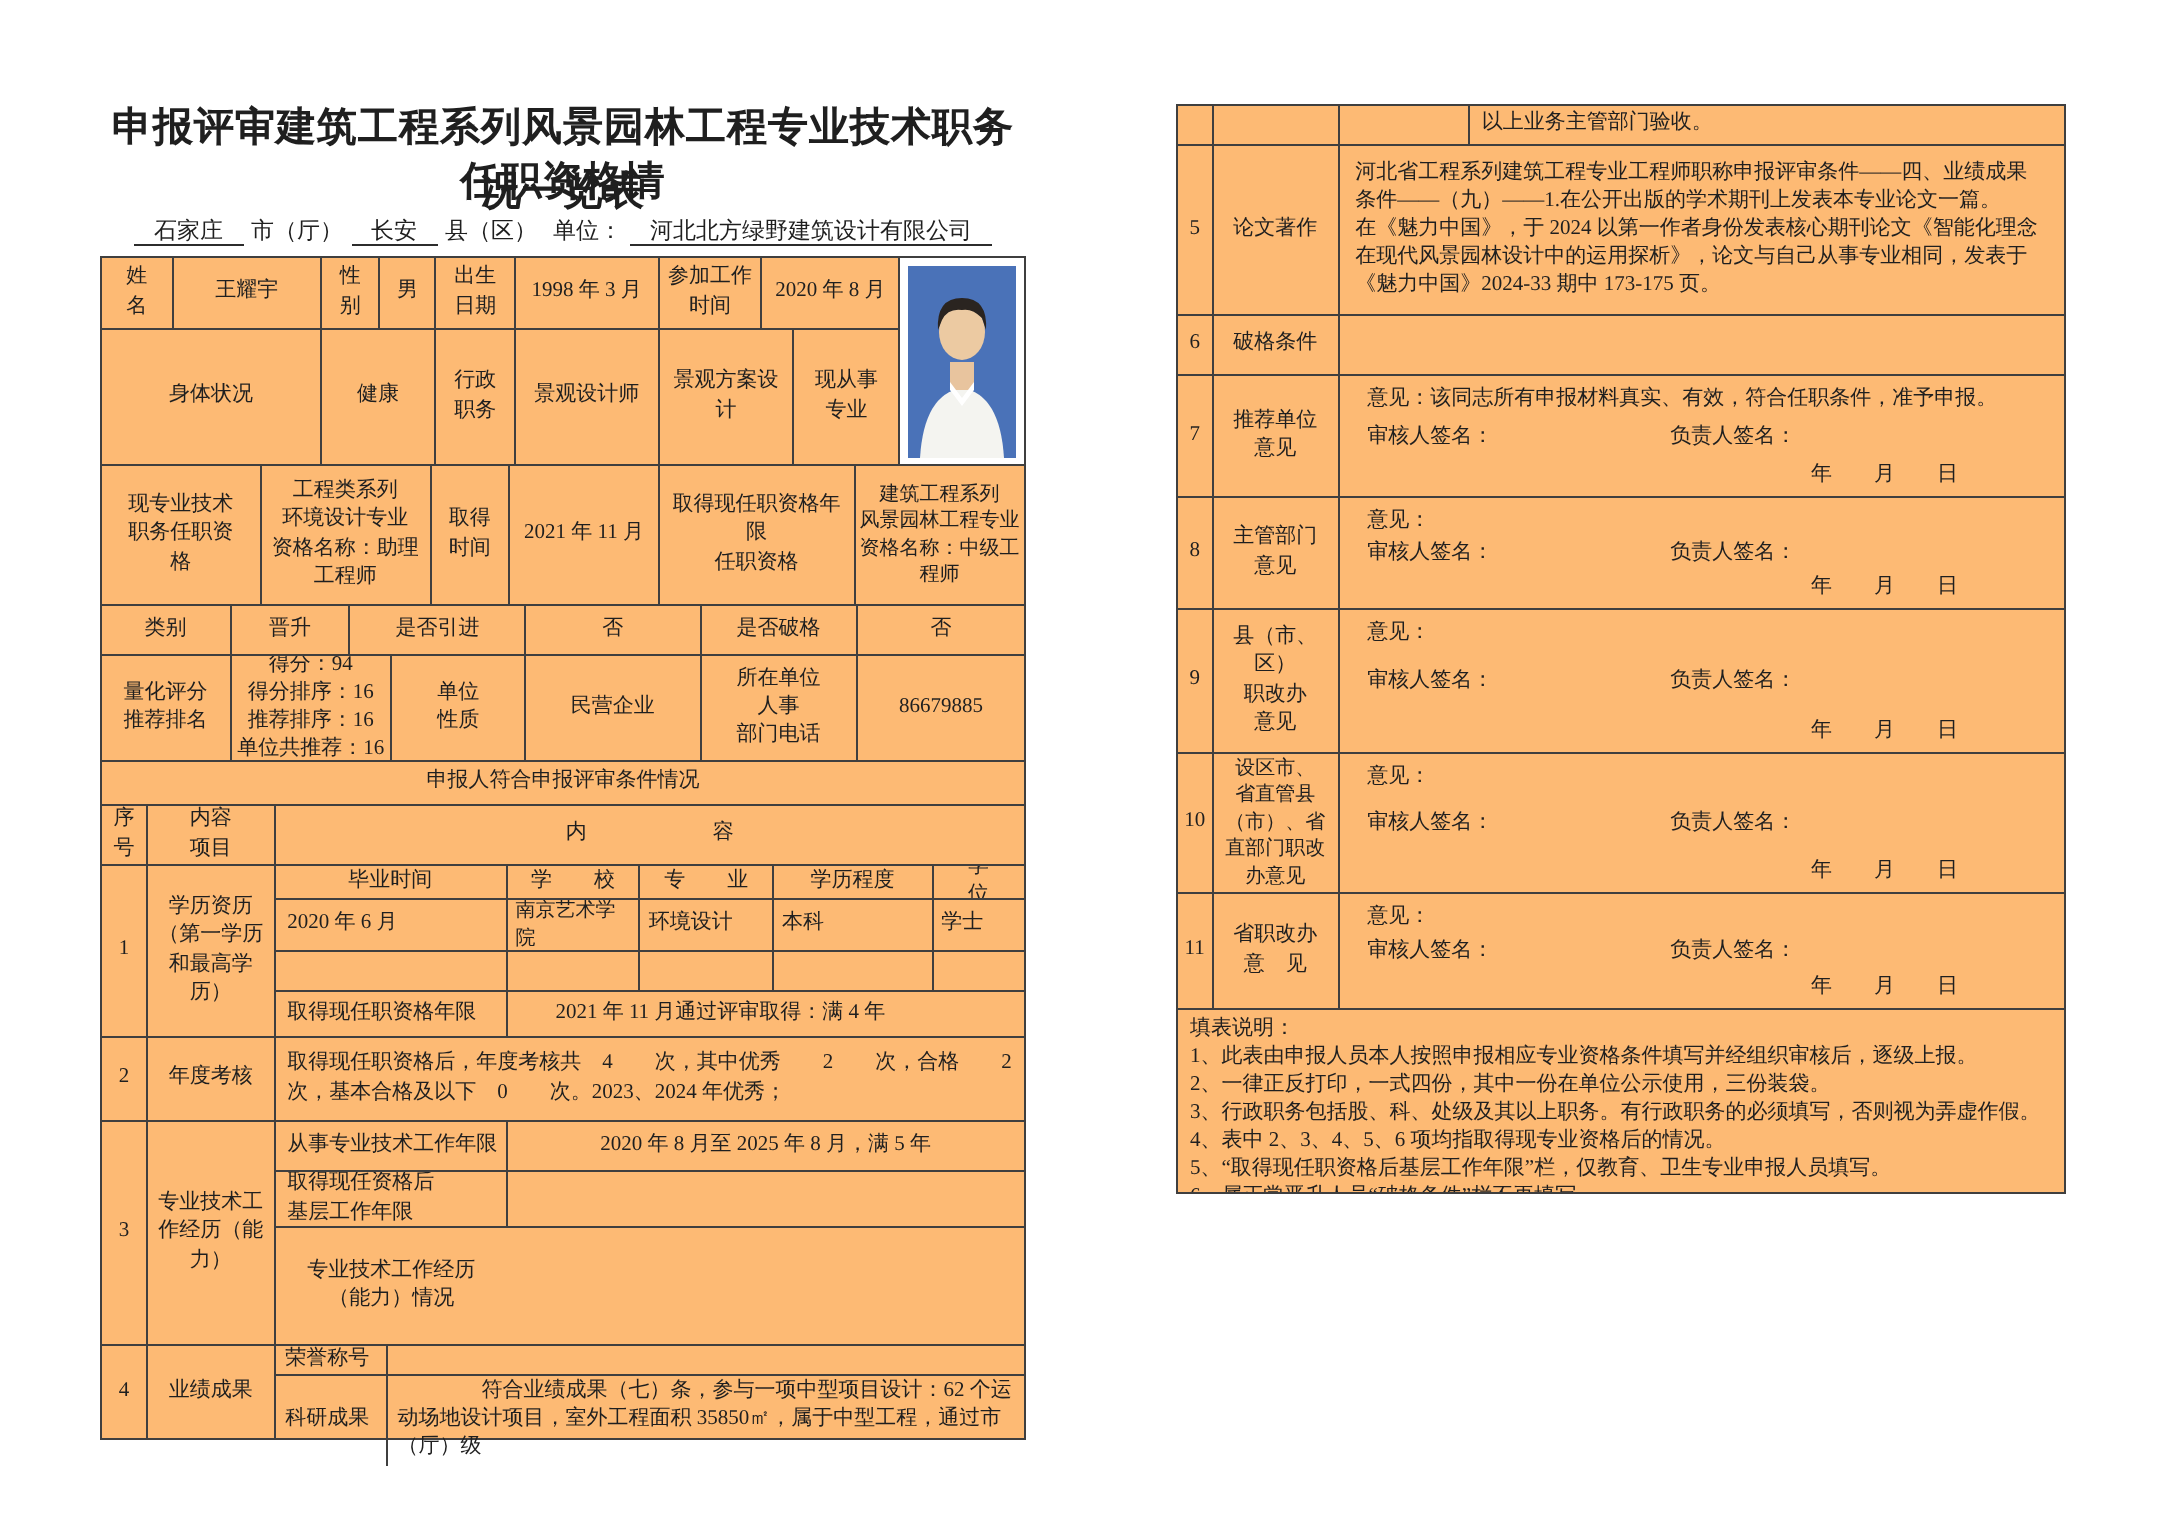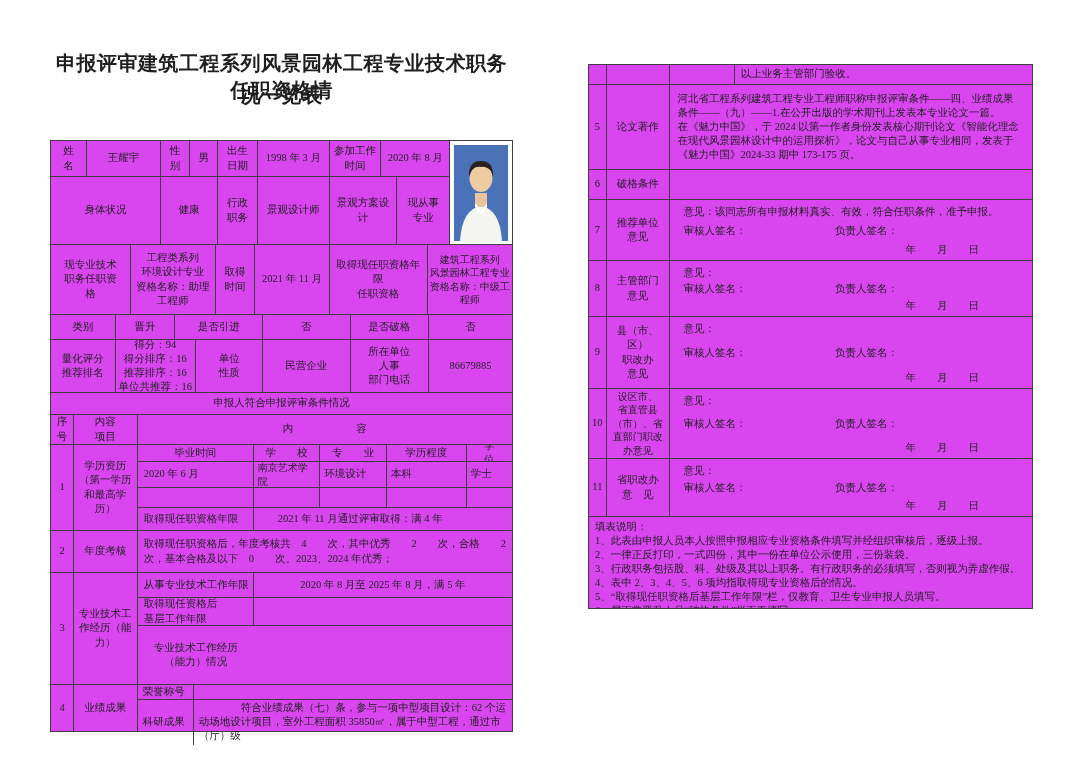--- a/index.html
+++ b/index.html
@@ -1,19 +1,19 @@
 <!DOCTYPE html>
 <html><head>
 <meta charset="utf-8">
 <style>
   html,body{margin:0;padding:0;background:#ffffff;}
   #canvas{position:relative;width:1080px;height:764px;background:#ffffff;overflow:hidden;
           font-family:"Liberation Serif","DejaVu Serif",serif;color:#1f1f1f;}
   
-  .tbl{position:absolute;border:1px solid #3f3f3f;box-sizing:border-box;background:#d946ef;margin-top:12px;}
+  .tbl{position:absolute;border:1px solid #3f3f3f;box-sizing:border-box;background:#fdba74;}
   .tr{display:flex;border-bottom:1px solid #3f3f3f;box-sizing:border-box;}
   .tr:last-child{border-bottom:none;}
   .td{border-right:1px solid #3f3f3f;box-sizing:border-box;display:flex;align-items:center;
       justify-content:center;text-align:center;white-space:pre-line;padding:1px 2px;
       font-size:10.5px;line-height:1.35;overflow:hidden;}
   .td:last-child{border-right:none;}
   .left{justify-content:flex-start;text-align:left;}
   .col{display:flex;flex-direction:column;}
   .col .tr:last-child{border-bottom:none;}
   
@@ -38,20 +38,23 @@
          text-align:left;padding:3px 6px 4px 6px;font-size:10.5px;line-height:1.34;}
 </style>
 </head>
 <body>
 
 <div id="canvas">
 
   <div class="title" style="top:50px;">申报评审建筑工程系列风景园林工程专业技术职务任职资格情</div>
   <div class="title" style="top:82px;">况一览表</div>
 
+  <div class="unitline" style="top:108px;">
+    <span class="u">石家庄</span><span class="lbl">市（厅）</span><span class="u">长安</span><span class="lbl">县（区）</span><span class="lbl">单位：</span><span class="u">河北北方绿野建筑设计有限公司</span>
+  </div>
 
   <div class="tbl" style="left:50px;top:128px;width:463px;">
 
     <div class="tr" style="height:104px;">
       <div class="col" style="width:calc(100% - 62px);border-right:1px solid #3f3f3f;">
         <div class="tr" style="height:36px;">
           <div class="td" style="width:9%;">姓
 名</div>
           <div class="td" style="width:18.6%;">王耀宇</div>
           <div class="td" style="width:7.4%;">性

